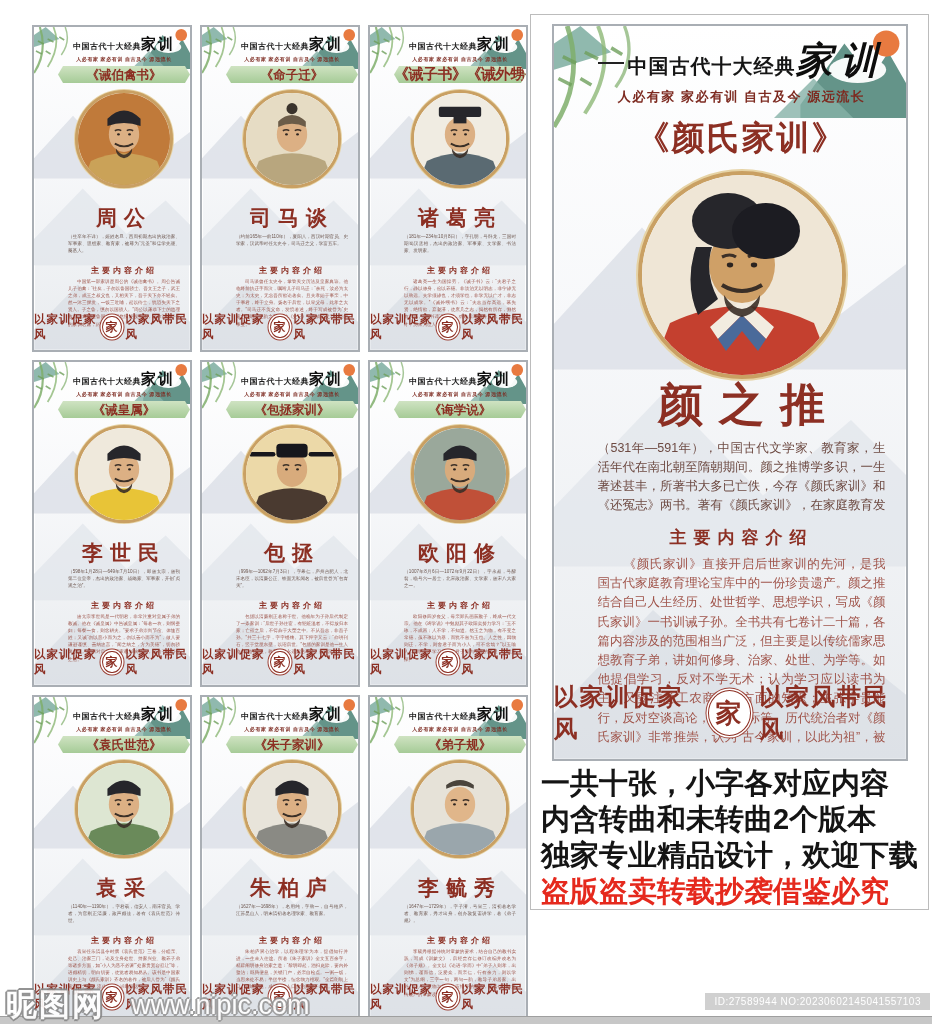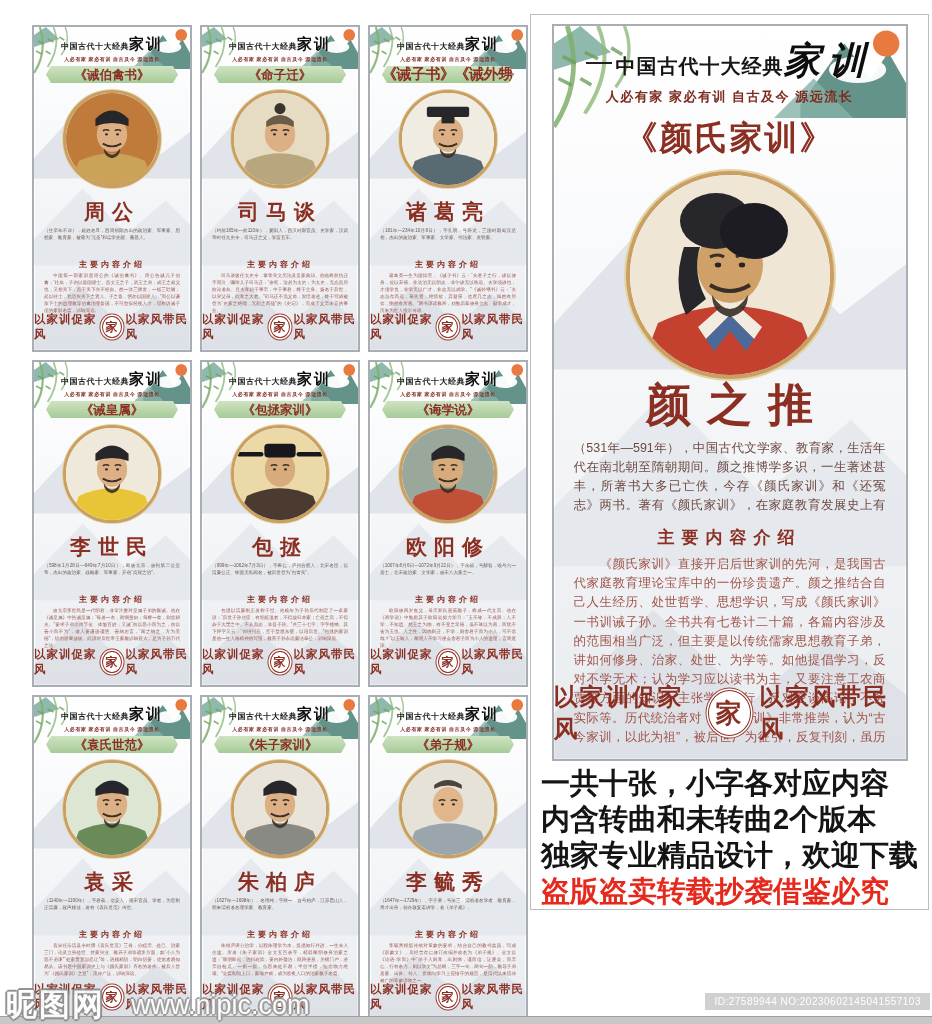--- a/index.html
+++ b/index.html
@@ -10,21 +10,21 @@
   }
   
   .poster{
     position:relative;overflow:hidden;
     border:2px solid #a9aeb4;
     box-shadow:inset 0 0 0 1px #ffffff;
     background:linear-gradient(180deg,#ffffff 0%,#f7f8fa 40%,#e9ecef 100%);
   }
   .decor{position:absolute;left:0;top:0;width:100%;pointer-events:none;}
   .mist{position:absolute;left:0;top:0;width:100%;height:100%;pointer-events:none;}
-  .stack{position:relative;z-index:2;text-align:center;}
+  .stack{position:relative;z-index:2;text-align:center;padding-left:24px;}
 
   
   .mini-grid{
     position:absolute;left:32px;top:25px;
     display:grid;grid-template-columns:repeat(3,160px);
     grid-auto-rows:327px;column-gap:8px;row-gap:8px;
   }
   .mini-header{margin-top:9px;line-height:16px;white-space:nowrap;}
   .mini-header .pre{font-size:8px;font-weight:bold;color:#1c1c1c;letter-spacing:.5px;}
   .mini-header .brush{font-family:"DejaVu Serif","Liberation Serif",serif;font-size:15px;font-weight:bold;color:#111;letter-spacing:2px;}
@@ -36,21 +36,21 @@
     font-size:12.5px;font-weight:bold;color:#8c2f23;white-space:nowrap;
     font-family:"DejaVu Serif","Liberation Serif",serif;
   }
   .mini-ribbon.long{font-size:15px;letter-spacing:-.5px;}
   .mini-portrait{
     margin:7px auto 0;width:92px;height:92px;border-radius:50%;
     border:3px solid #c9a063;box-shadow:0 0 0 1px #e6d3a5, inset 0 0 0 2px #ffffff;
     overflow:hidden;background:#fff;
   }
   .mini-portrait svg{display:block;width:100%;height:100%;}
-  .mini-name{margin-top:12px;font-family:"DejaVu Serif","Liberation Serif",serif;
+  .mini-name{margin-top:18px;font-family:"DejaVu Serif","Liberation Serif",serif;
     font-size:21px;font-weight:bold;color:#8c2f23;letter-spacing:7px;line-height:24px;}
   .mini-bio{margin:3px 10px 0;font-size:4.6px;line-height:7px;color:#6d564e;
     text-align:justify;height:28px;overflow:hidden;}
   .mini-section{margin-top:4px;font-size:8px;font-weight:bold;color:#8c2f23;letter-spacing:3px;}
   .mini-content{margin:2px 10px 0;font-size:4.6px;line-height:7.1px;color:#9e554b;
     text-align:justify;text-indent:9px;height:64px;overflow:hidden;}
   .mini-footer{
     position:absolute;left:0;right:0;bottom:8px;z-index:2;
     display:flex;align-items:center;justify-content:center;gap:4px;
     font-family:"DejaVu Serif","Liberation Serif",serif;

